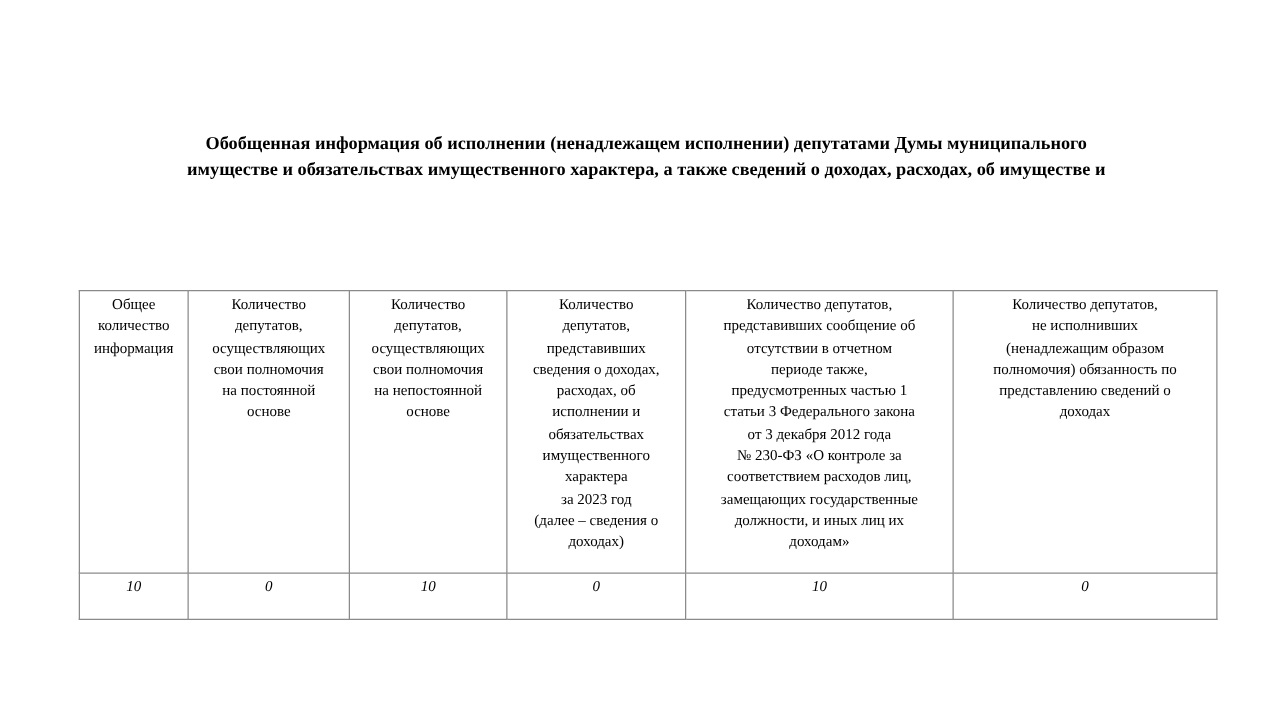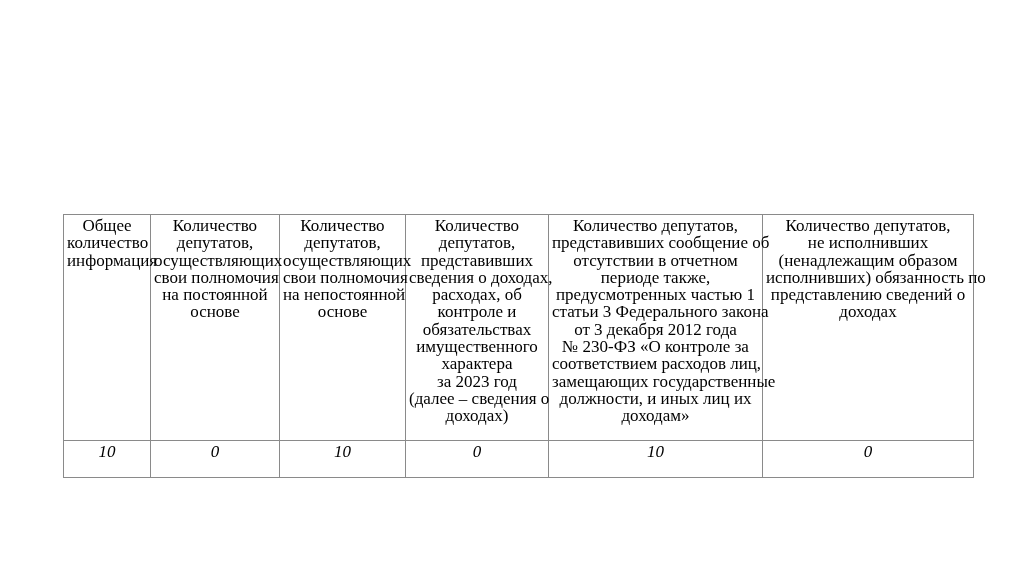--- a/index.html
+++ b/index.html
@@ -22,42 +22,44 @@
     width: 914px;
     text-align: center;
     font-weight: bold;
     font-size: 14.6px;
     line-height: 20.5px;
   }
   .title span { display: block; white-space: nowrap; }
   table.report {
     position: absolute;
     left: 63px;
-    top: 214px;
+    top: 232px;
     width: 910px;
     border-collapse: collapse;
     table-layout: fixed;
-    font-size: 17px;
+    font-size: 12px;
     line-height: 17.3px;
   }
   table.report th, table.report td {
     border: 1px solid #8a8a8a;
     text-align: center;
     vertical-align: top;
     font-weight: normal;
     padding: 2px 3px 0 3px;
   }
   table.report thead th { height: 223px; }
   table.report tbody td { height: 34px; font-style: italic; }
   .hline { display: block; white-space: nowrap; }
 </style>
 </head>
 <body>
 
 <div class="title">
+  <span>Обобщенная информация об исполнении (ненадлежащем исполнении) депутатами Думы муниципального</span>
+  <span>имуществе и обязательствах имущественного характера, а также сведений о доходах, расходах, об имуществе и</span>
 </div>
 
 <table class="report">
   <colgroup>
     <col style="width:87px">
     <col style="width:129px">
     <col style="width:126px">
     <col style="width:143px">
     <col style="width:214px">
     <col style="width:211px">
@@ -84,21 +86,21 @@
         <span class="hline">свои полномочия</span>
         <span class="hline">на непостоянной</span>
         <span class="hline">основе</span>
       </th>
       <th>
         <span class="hline">Количество</span>
         <span class="hline">депутатов,</span>
         <span class="hline">представивших</span>
         <span class="hline">сведения о доходах,</span>
         <span class="hline">расходах, об</span>
-        <span class="hline">контроле и</span>
+        <span class="hline">исполнении и</span>
         <span class="hline">обязательствах</span>
         <span class="hline">имущественного</span>
         <span class="hline">характера</span>
         <span class="hline">за 2023 год</span>
         <span class="hline">(далее – сведения о</span>
         <span class="hline">доходах)</span>
       </th>
       <th>
         <span class="hline">Количество депутатов,</span>
         <span class="hline">представивших сообщение об</span>
@@ -110,21 +112,21 @@
         <span class="hline">№ 230-ФЗ «О контроле за</span>
         <span class="hline">соответствием расходов лиц,</span>
         <span class="hline">замещающих государственные</span>
         <span class="hline">должности, и иных лиц их</span>
         <span class="hline">доходам»</span>
       </th>
       <th>
         <span class="hline">Количество депутатов,</span>
         <span class="hline">не исполнивших</span>
         <span class="hline">(ненадлежащим образом</span>
-        <span class="hline">исполнивших) обязанность по</span>
+        <span class="hline">полномочия) обязанность по</span>
         <span class="hline">представлению сведений о</span>
         <span class="hline">доходах</span>
       </th>
     </tr>
   </thead>
   <tbody>
     <tr>
       <td>10</td>
       <td>0</td>
       <td>10</td>

